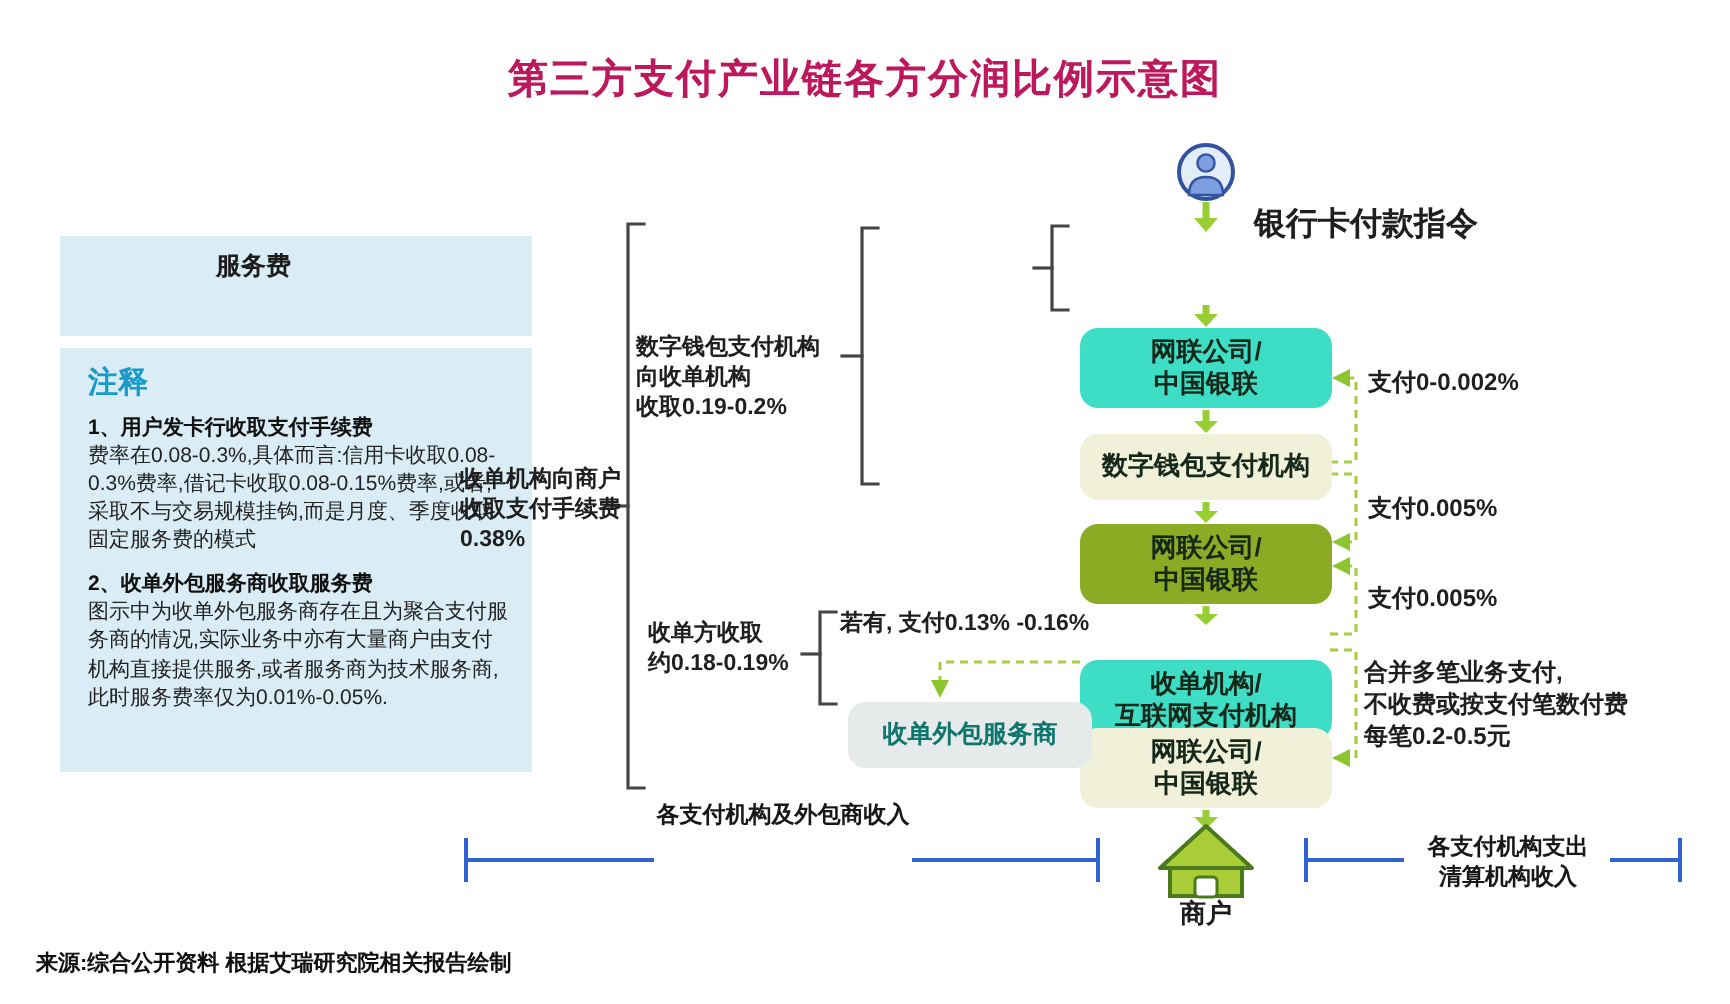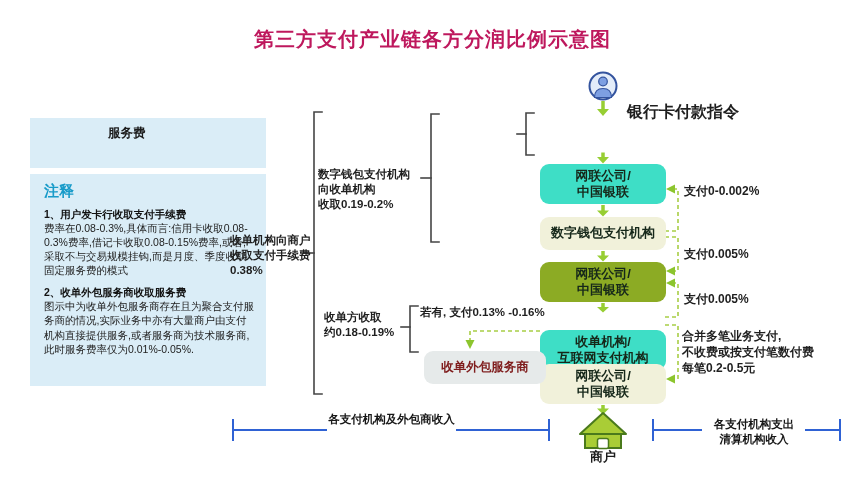--- a/index.html
+++ b/index.html
@@ -16,28 +16,28 @@
   #notes-box { top:174px; height:212px; padding:8px 12px 6px 14px; }
   .notes-heading { color:#189bc9; font-size:15px; font-weight:bold; margin:0 0 6px 0; }
   .note-title { font-size:10.5px; font-weight:bold; margin:0; line-height:1.34; color:#111; }
   .note-body { font-size:10.5px; margin:0 0 8px 0; line-height:1.34; color:#222; }
   .node {
     left:540px; width:126px; border-radius:9px; display:flex; align-items:center; justify-content:center;
     text-align:center; font-weight:bold; font-size:13px; line-height:1.25; white-space:pre-line; color:#16281a;
   }
   #outsourcer-box {
     left:424px; top:351px; width:122px; height:33px; background:#e6eaea; border-radius:9px;
-    display:flex; align-items:center; justify-content:center; font-weight:bold; font-size:12.5px; color:#7f1d1d;
+    display:flex; align-items:center; justify-content:center; font-weight:bold; font-size:12.5px; color:#0f766e;
   }
   .anno { font-weight:bold; font-size:11.5px; line-height:1.32; white-space:pre-line; color:#1f1f1f; }
   .pay  { font-weight:bold; font-size:12px; color:#1f1f1f; white-space:pre-line; line-height:1.35; }
   #instruction { left:627px; top:102px; font-weight:bold; font-size:16px; color:#1f1f1f; }
   #merchant-label { left:573px; top:448px; width:60px; text-align:center; font-weight:bold; font-size:13px; }
   .measure-text { font-weight:bold; font-size:11.5px; text-align:center; white-space:pre-line; line-height:1.3; color:#181818; }
-  #measure-left-text { left:327px; top:412px; width:129px; }
+  #measure-left-text { left:327px; top:401px; width:129px; }
   #measure-right-text { left:703px; top:417px; width:102px; }
   #source { left:18px; top:474px; font-weight:bold; font-size:11px; color:#111; }
 </style>
 </head>
 <body>
 
 <div class="canvas">
 
   <svg class="overlay" width="865" height="502" viewBox="0 0 865 502">
 
@@ -156,13 +156,14 @@
   <div class="abs pay" style="left:684px;top:246px">支付0.005%</div>
   <div class="abs pay" style="left:684px;top:291px">支付0.005%</div>
   <div class="abs pay" style="left:682px;top:328px">合并多笔业务支付,
 不收费或按支付笔数付费
 每笔0.2-0.5元</div>
 
   <div class="abs measure-text" id="measure-left-text">各支付机构及外包商收入</div>
   <div class="abs measure-text" id="measure-right-text">各支付机构支出
 清算机构收入</div>
 
+  <div class="abs" id="source">来源:综合公开资料 根据艾瑞研究院相关报告绘制</div>
 </div>
 
 </body></html>

